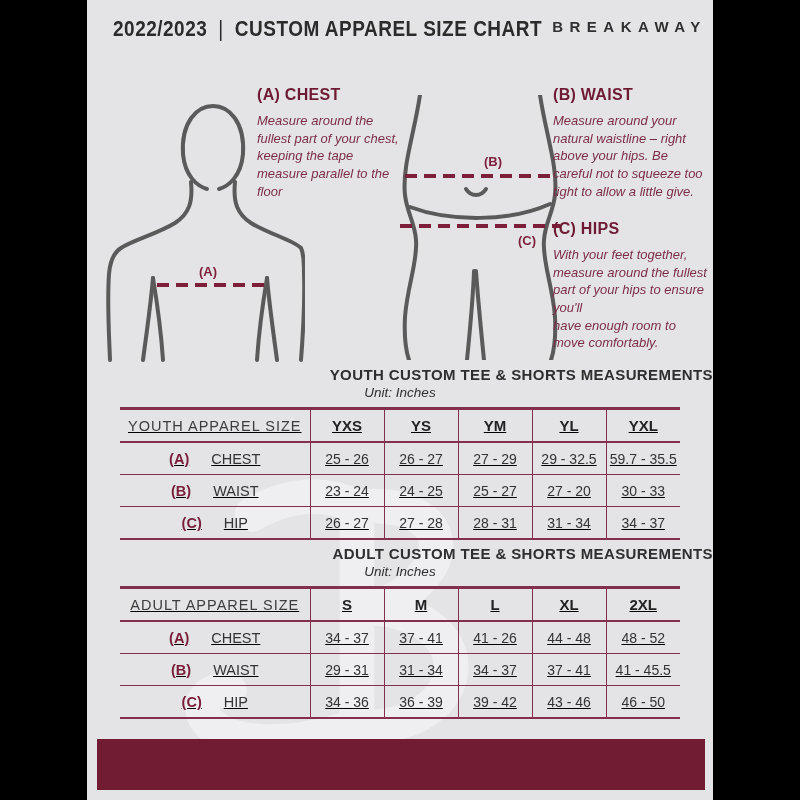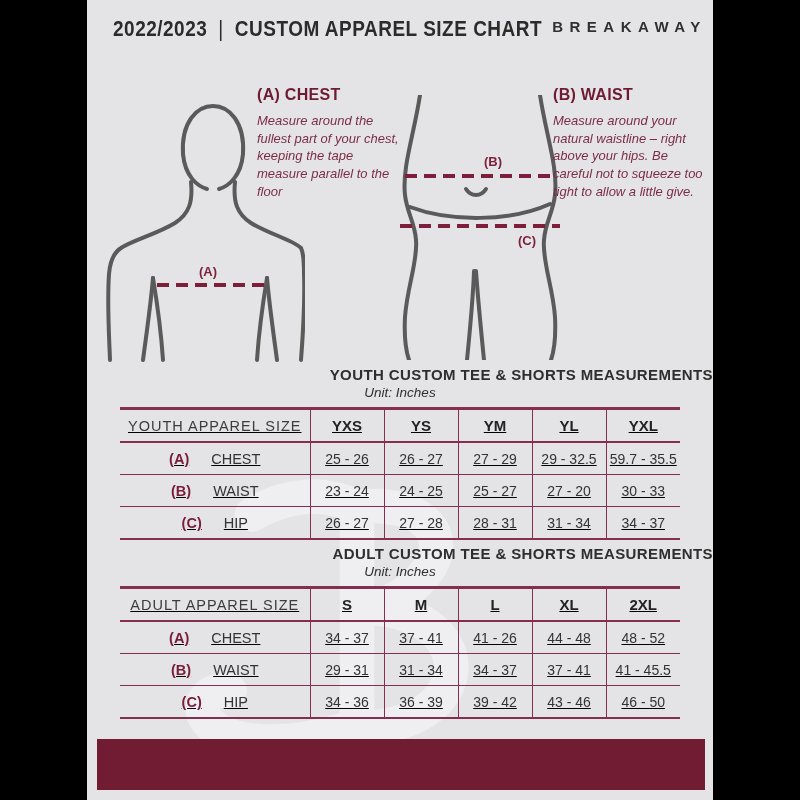--- a/index.html
+++ b/index.html
@@ -165,20 +165,25 @@
       <path class="dash-line" d="M10,131 L170,131"></path>
       <text class="marker-label" x="103" y="71" text-anchor="middle">(B)</text>
       <text class="marker-label" x="137" y="150" text-anchor="middle">(C)</text>
     </svg>
 
     <div class="measure-block mb-waist">
       <div class="measure-head">(B) WAIST</div>
       <div class="measure-body">Measure around your natural waistline – right above your hips. Be careful not to squeeze too tight to allow a little give.</div>
     </div>
 
+    <div class="measure-block mb-hips">
+      <div class="measure-head">(C) HIPS</div>
+      <div class="measure-body">With your feet together, measure around the fullest part of your hips to ensure you'll
+have enough room to move comfortably.</div>
+    </div>
   </div>
 
   <div class="size-section sec-youth">
     <div class="section-title">YOUTH CUSTOM TEE &amp; SHORTS MEASUREMENTS</div>
     <div class="section-unit">Unit: Inches</div>
     <table class="size-table">
       <colgroup>
           <col class="c0">
           <col class="cv">
           <col class="cv">

